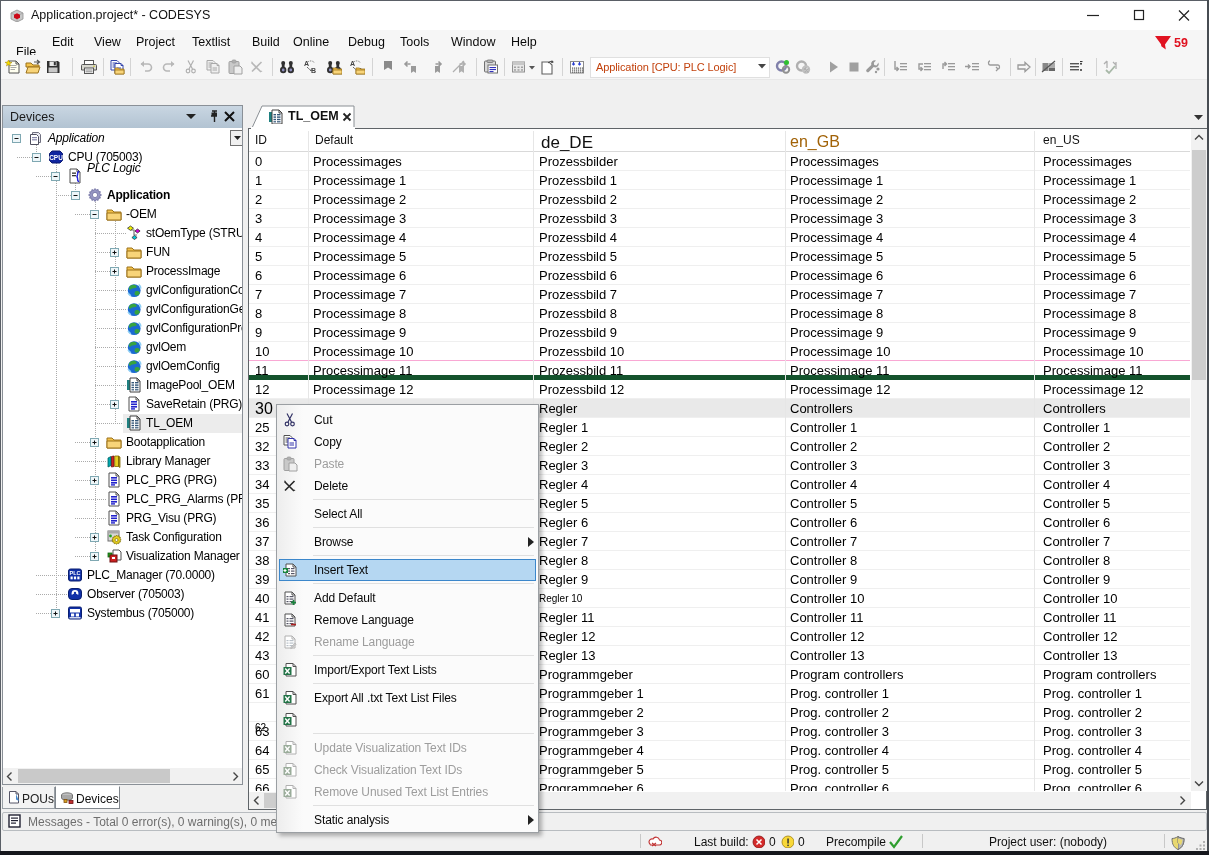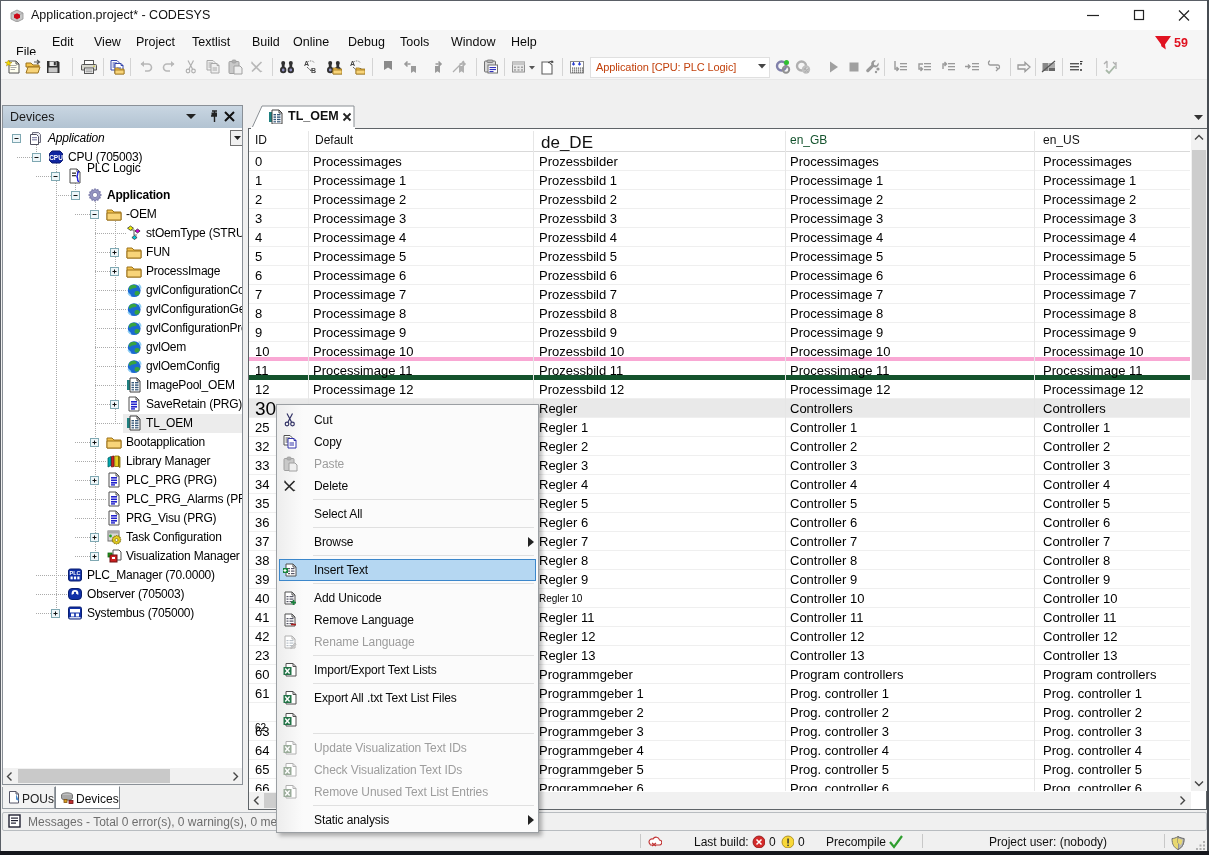--- a/index.html
+++ b/index.html
@@ -494,21 +494,21 @@
     </div>
 <div class="a" style="left:64px;top:40px;width:16px;height:16px;">
       <svg width="16" height="16" viewBox="0 0 16 16" xmlns="http://www.w3.org/2000/svg">
         <path d="M3 1h7l3 3v11H3z" fill="#fff" stroke="#505050" stroke-width="1"></path>
         <path d="M10 1v3h3" fill="none" stroke="#505050" stroke-width="1"></path>
         <rect x="5" y="4.5" width="4" height="1.3" fill="#333"></rect>
         <rect x="5" y="7" width="4" height="1.3" fill="#333"></rect>
         <path d="M12.2 3.5c-1.6 0-1.6 1.5-1.6 2.7s.2 2-1.2 2.3c1.4.3 1.2 1.2 1.2 2.4s0 2.6 1.6 2.6" fill="none" stroke="#2222dd" stroke-width="1.4"></path>
       </svg>
     </div>
-<div class="tt" style="left:84px;top:31px;">PLC Logic</div>
+<div class="tt" style="left:84px;top:31px;font-style:italic;">PLC Logic</div>
 <div class="a" style="left:53px;top:67px;width:15px;height:1px;border-top:1px dotted #ababab"></div>
 <div class="a" style="left:68px;top:63px;width:9px;height:9px">
       <svg width="9" height="9" viewBox="0 0 9 9" xmlns="http://www.w3.org/2000/svg">
         <rect x="0.5" y="0.5" width="8" height="8" fill="#eef6f9" stroke="#7fa8b2" stroke-width="1"></rect>
         <path d="M2.5 4.5h4" stroke="#111" stroke-width="1"></path>
       </svg>
     </div>
 <div class="a" style="left:84px;top:59px;width:16px;height:16px;">
       <svg width="16" height="16" viewBox="0 0 16 16" xmlns="http://www.w3.org/2000/svg">
         <path d="M8 1.5l1.2 1.6 1.9-.7.3 2 2 .3-.7 1.9L14.5 8l-1.8 1.2.7 1.9-2 .3-.3 2-1.9-.7L8 14.5l-1.2-1.8-1.9.7-.3-2-2-.3.7-1.9L1.5 8l1.8-1.2-.7-1.9 2-.3.3-2 1.9.7z" fill="#9595c2" stroke="#6d6da0" stroke-width=".8"></path>
@@ -886,21 +886,21 @@
 <div class="a" style="left:1193px;top:113px;width:11px;height:9px;">
     <svg width="11" height="9" viewBox="0 0 11 9" xmlns="http://www.w3.org/2000/svg">
       <path d="M1 2l4.5 5L10 2z" fill="#333"></path>
     </svg>
   </div>
 <div class="a" style="left:248px;top:128px;width:959px;height:682px;background:#fff;border:1px solid #5f6468"></div>
 <div class="a" style="left:251px;top:127px;width:104px;height:2px;background:#fff"></div>
 <div class="a" style="left:255px;top:133px;font-size:12px;color:#101010">ID</div>
 <div class="a" style="left:315px;top:133px;font-size:12px;color:#101010">Default</div>
 <div class="a" style="left:541px;top:133px;font-size:17px;color:#101010">de_DE</div>
-<div class="a" style="left:790px;top:133px;font-size:12px;color:#14532d">en_GB</div>
+<div class="a" style="left:790px;top:133px;font-size:16px;color:#a16207">en_GB</div>
 <div class="a" style="left:1043px;top:133px;font-size:12px;color:#101010">en_US</div>
 <div class="a" style="left:249px;top:151px;width:941px;height:1px;background:#d9d9d9"></div>
 <div class="colline" style="left:308px;top:131px;height:660px"></div>
 <div class="colline" style="left:533px;top:131px;height:660px"></div>
 <div class="colline" style="left:785px;top:131px;height:660px"></div>
 <div class="colline" style="left:1034px;top:131px;height:660px"></div>
 <div class="a" style="left:249px;top:152px;width:941px;height:639px;overflow:hidden;background:#fff">
 <div class="a" style="left:0;top:0px;width:941px;height:19px;border-bottom:1px solid #efefef">
 <span class="t" style="left:6px;top:0;font-size:13px">0</span>
 <span class="t" style="left:64px;top:0;font-size:13px">Processimages</span>
@@ -964,21 +964,21 @@
 <span class="t" style="left:541px;top:0;font-size:13px">Processimage 8</span>
 <span class="t" style="left:794px;top:0;font-size:13px">Processimage 8</span>
 </div>
 <div class="a" style="left:0;top:171px;width:941px;height:19px;border-bottom:1px solid #efefef">
 <span class="t" style="left:6px;top:0;font-size:13px">9</span>
 <span class="t" style="left:64px;top:0;font-size:13px">Processimage 9</span>
 <span class="t" style="left:290px;top:0;font-size:13px">Prozessbild 9</span>
 <span class="t" style="left:541px;top:0;font-size:13px">Processimage 9</span>
 <span class="t" style="left:794px;top:0;font-size:13px">Processimage 9</span>
 </div>
-<div class="a" style="left:0;top:190px;width:941px;height:19px;border-bottom:4px solid #f9a8d4">
+<div class="a" style="left:0;top:190px;width:941px;height:19px;border-bottom:1px solid #f9a8d4">
 <span class="t" style="left:6px;top:0;font-size:13px">10</span>
 <span class="t" style="left:64px;top:0;font-size:13px">Processimage 10</span>
 <span class="t" style="left:290px;top:0;font-size:13px">Prozessbild 10</span>
 <span class="t" style="left:541px;top:0;font-size:13px">Processimage 10</span>
 <span class="t" style="left:794px;top:0;font-size:13px">Processimage 10</span>
 </div>
 <div class="a" style="left:0;top:209px;width:1084px;height:19px;border-bottom:5px solid #14532d">
 <span class="t" style="left:6px;top:0;font-size:13px">11</span>
 <span class="t" style="left:64px;top:0;font-size:13px">Processimage 11</span>
 <span class="t" style="left:290px;top:0;font-size:13px">Prozessbild 11</span>
@@ -986,21 +986,21 @@
 <span class="t" style="left:794px;top:0;font-size:13px">Processimage 11</span>
 </div>
 <div class="a" style="left:0;top:228px;width:941px;height:19px;border-bottom:1px solid #efefef">
 <span class="t" style="left:6px;top:0;font-size:13px">12</span>
 <span class="t" style="left:64px;top:0;font-size:13px">Processimage 12</span>
 <span class="t" style="left:290px;top:0;font-size:13px">Prozessbild 12</span>
 <span class="t" style="left:541px;top:0;font-size:13px">Processimage 12</span>
 <span class="t" style="left:794px;top:0;font-size:13px">Processimage 12</span>
 </div>
 <div class="a" style="left:0;top:247px;width:941px;height:19px;background:#e9e9e9;border-bottom:1px solid #efefef">
-<span class="t" style="left:6px;top:0;font-size:19px">30</span>
+<span class="t" style="left:6px;top:0;font-size:16px">30</span>
 <span class="t" style="left:64px;top:0;font-size:13px">Controllers</span>
 <span class="t" style="left:290px;top:0;font-size:13px">Regler</span>
 <span class="t" style="left:541px;top:0;font-size:13px">Controllers</span>
 <span class="t" style="left:794px;top:0;font-size:13px">Controllers</span>
 </div>
 <div class="a" style="left:0;top:266px;width:941px;height:19px;border-bottom:1px solid #efefef">
 <span class="t" style="left:6px;top:0;font-size:13px">25</span>
 <span class="t" style="left:64px;top:0;font-size:13px">Controller 1</span>
 <span class="t" style="left:290px;top:0;font-size:13px">Regler 1</span>
 <span class="t" style="left:541px;top:0;font-size:13px">Controller 1</span>
@@ -1077,21 +1077,21 @@
 <span class="t" style="left:794px;top:0;font-size:13px">Controller 11</span>
 </div>
 <div class="a" style="left:0;top:475px;width:941px;height:19px;border-bottom:1px solid #efefef">
 <span class="t" style="left:6px;top:0;font-size:13px">42</span>
 <span class="t" style="left:64px;top:0;font-size:13px">Controller 12</span>
 <span class="t" style="left:290px;top:0;font-size:13px">Regler 12</span>
 <span class="t" style="left:541px;top:0;font-size:13px">Controller 12</span>
 <span class="t" style="left:794px;top:0;font-size:13px">Controller 12</span>
 </div>
 <div class="a" style="left:0;top:494px;width:941px;height:19px;border-bottom:1px solid #efefef">
-<span class="t" style="left:6px;top:0;font-size:13px">23</span>
+<span class="t" style="left:6px;top:0;font-size:13px">43</span>
 <span class="t" style="left:64px;top:0;font-size:13px">Controller 13</span>
 <span class="t" style="left:290px;top:0;font-size:13px">Regler 13</span>
 <span class="t" style="left:541px;top:0;font-size:13px">Controller 13</span>
 <span class="t" style="left:794px;top:0;font-size:13px">Controller 13</span>
 </div>
 <div class="a" style="left:0;top:513px;width:941px;height:19px;border-bottom:1px solid #efefef">
 <span class="t" style="left:6px;top:0;font-size:13px">60</span>
 <span class="t" style="left:64px;top:0;font-size:13px">Programmgeber</span>
 <span class="t" style="left:290px;top:0;font-size:13px">Programmgeber</span>
 <span class="t" style="left:541px;top:0;font-size:13px">Program controllers</span>
@@ -1299,21 +1299,21 @@
           <rect x="6" y="8.5" width="2" height="1.2"></rect>
           <rect x="9" y="8.5" width="3.5" height="1.2"></rect>
           <rect x="6" y="11" width="2" height="1.2"></rect>
           <rect x="9" y="11" width="3.5" height="1.2"></rect>
         </g>
         <path d="M1 6h5v5H1z" fill="#18843c"></path>
         <path d="M3 7v3M1.5 8.5h3" stroke="#fff" stroke-width="1.2"></path>
       </svg>
     </div>
 <div class="msep" style="top:178px;left:36px"></div>
-<div class="mnu" style="left:37px;top:182px">Add Unicode</div>
+<div class="mnu" style="left:37px;top:182px">Add Default</div>
 <div class="a" style="left:5px;top:185px;width:16px;height:16px">
       <svg width="16" height="16" viewBox="0 0 16 16" xmlns="http://www.w3.org/2000/svg">
         <path d="M3 2h7l3 3v9H3z" fill="#fff" stroke="#505050" stroke-width="1"></path>
         <path d="M10 2v3h3" fill="none" stroke="#505050" stroke-width="1"></path>
         <g fill="#556">
           <rect x="4.5" y="6" width="2" height="1.2"></rect>
           <rect x="7.5" y="6" width="4" height="1.2"></rect>
           <rect x="4.5" y="8.5" width="2" height="1.2"></rect>
           <rect x="7.5" y="8.5" width="4" height="1.2"></rect>
           <rect x="4.5" y="11" width="2" height="1.2"></rect>

